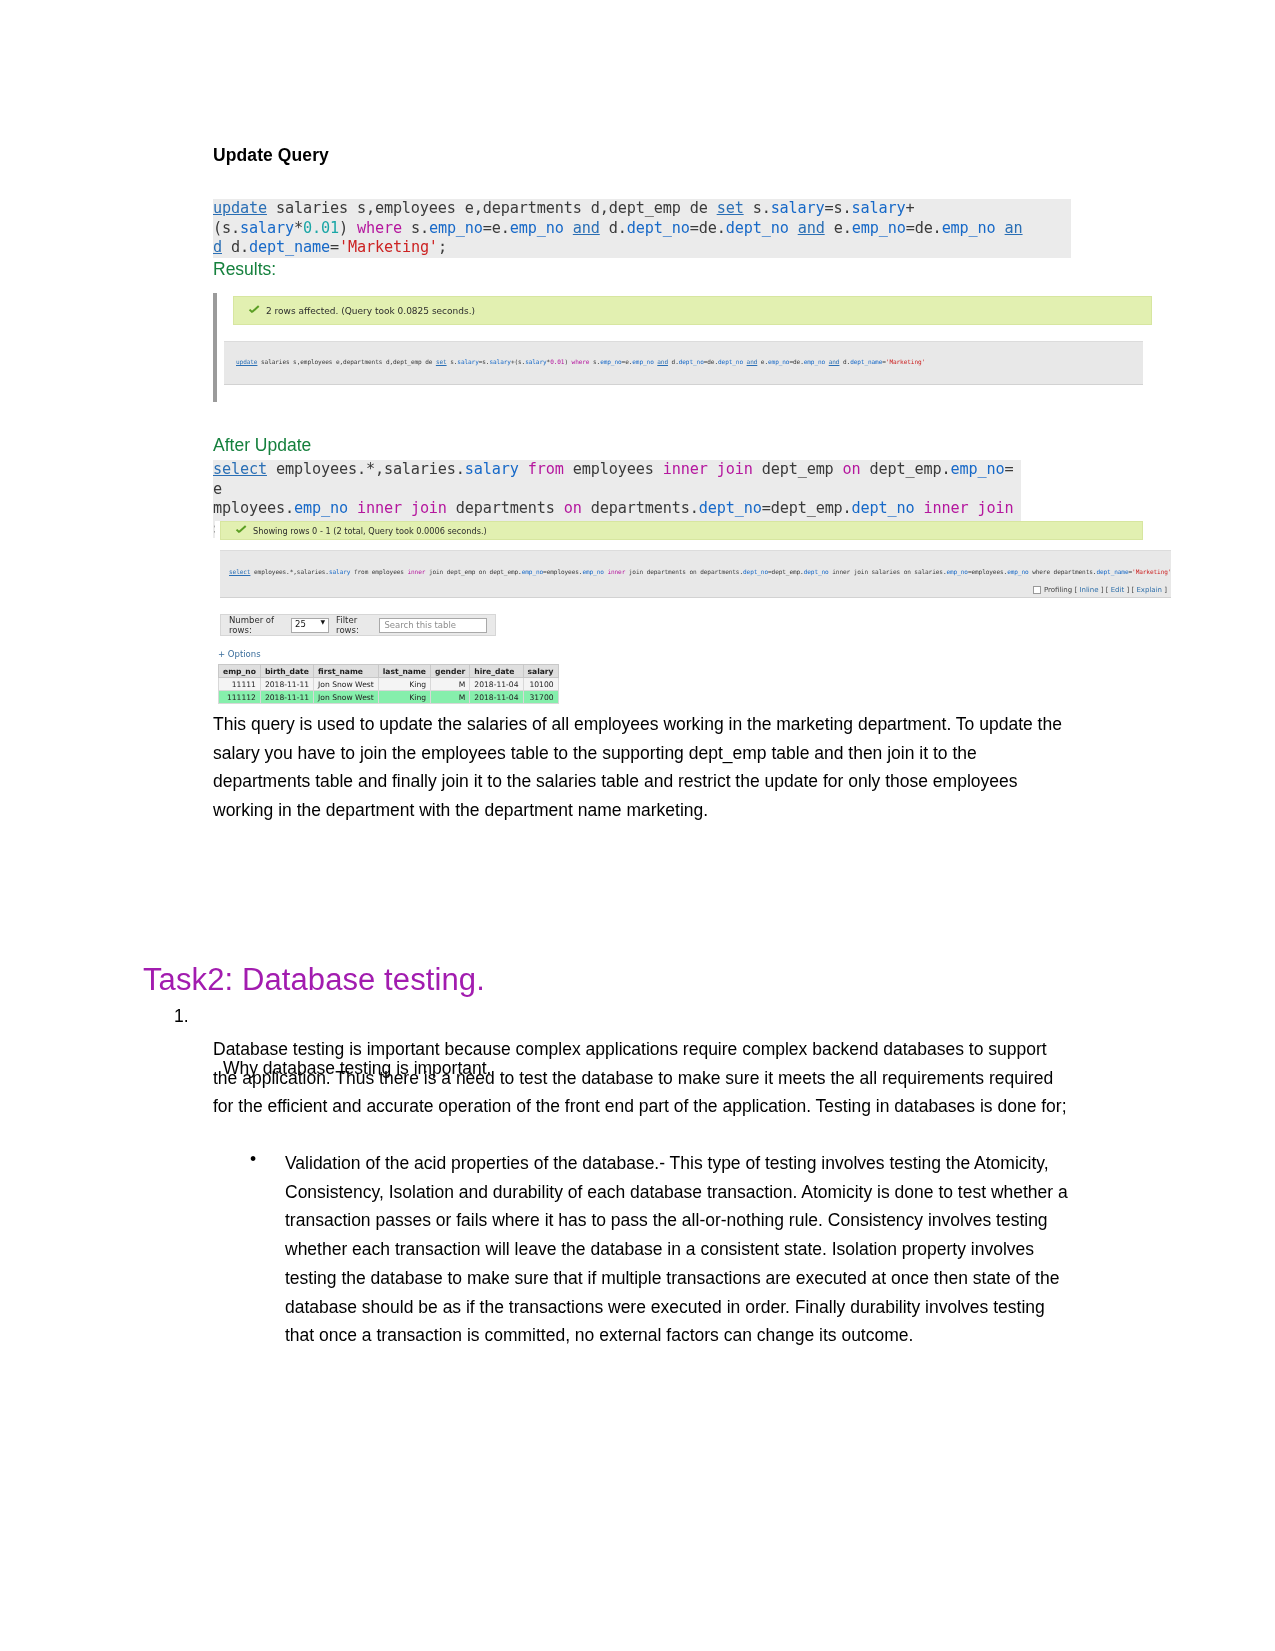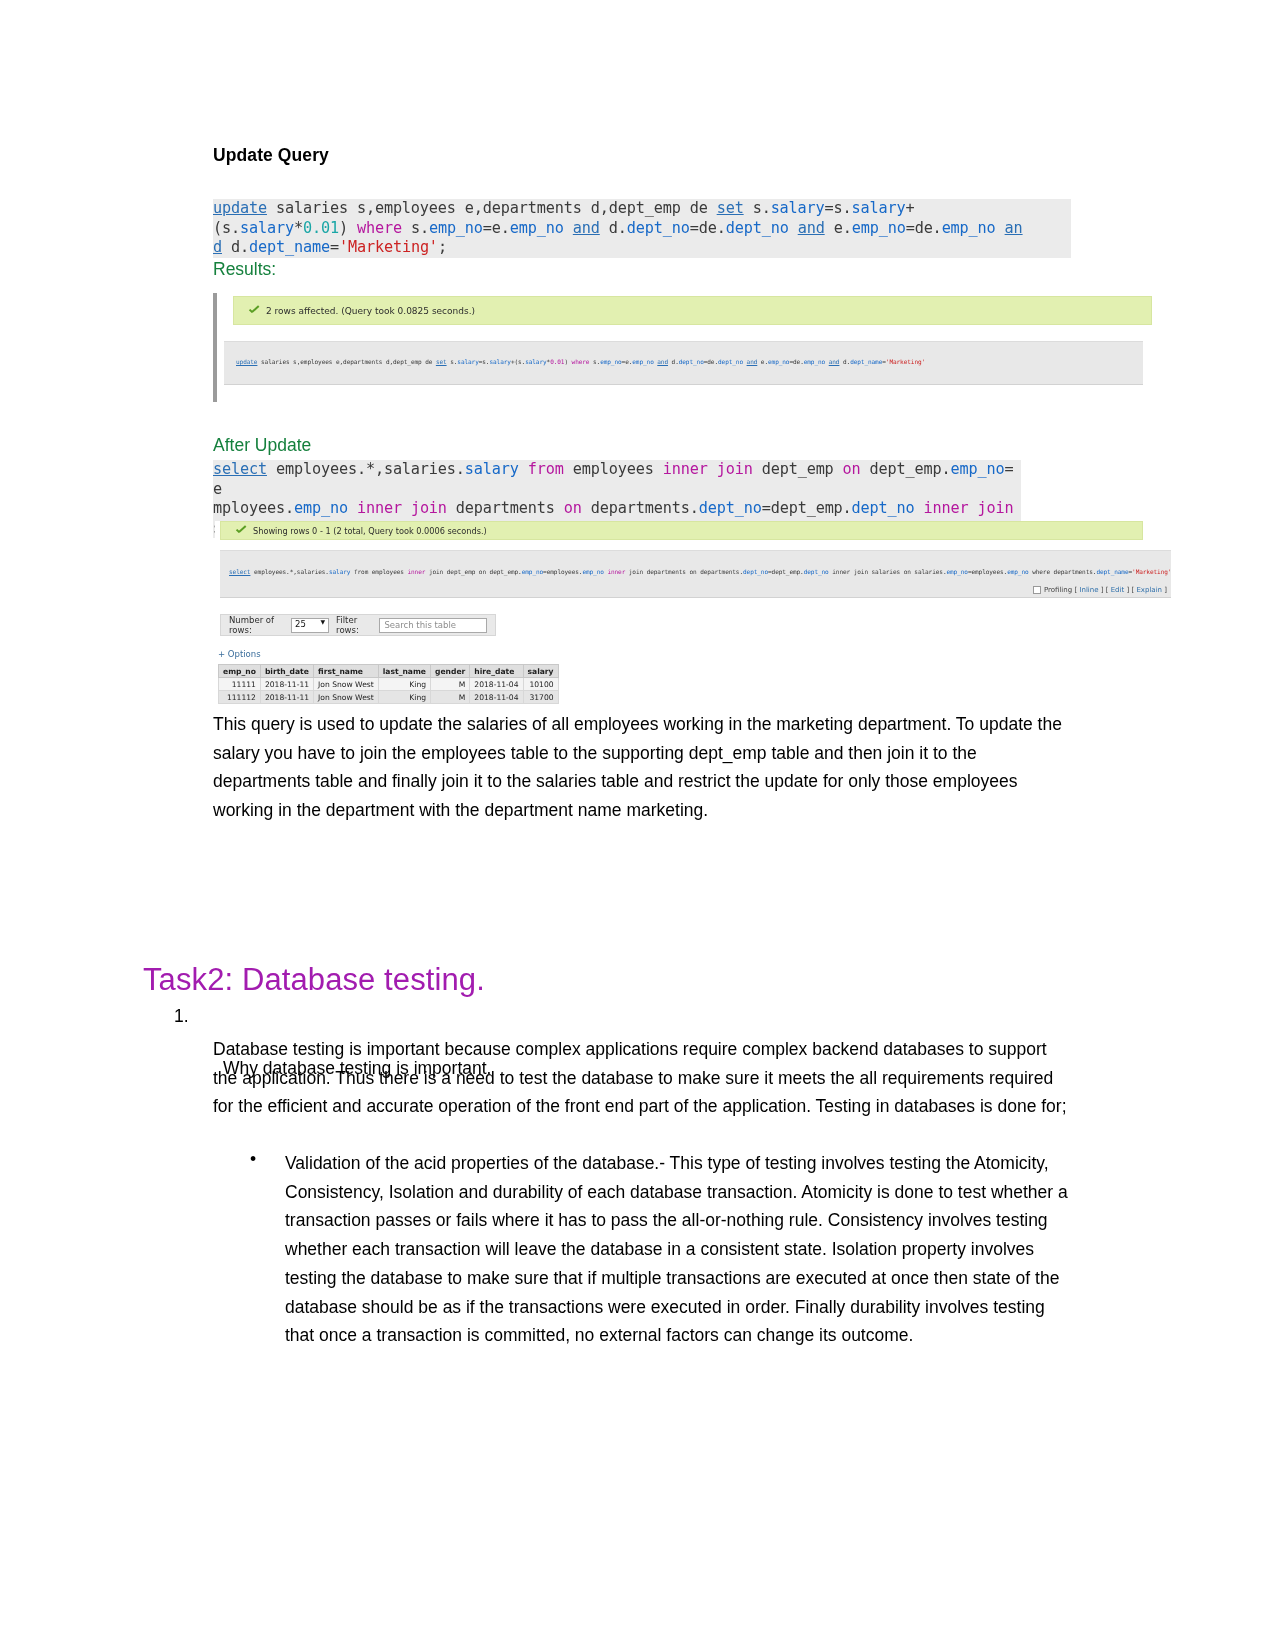--- a/index.html
+++ b/index.html
@@ -157,21 +157,21 @@
     color:#1f1f1f;
   }
   .pma-table td{
     background:#f4f4f4;
     border:1px solid #d8d8d8;
     padding:1.5px 4px;
     white-space:nowrap;
     text-align:right;
   }
   .pma-table td.num{text-align:right;}
-  .pma-table tr.alt td{background:#e5e5e5;}
+  .pma-table tr.alt td{background:#86efac;}
 
   
   .task-title{
     position:absolute;
     font-size:31px;
     color:#a21caf;
     letter-spacing:0.1px;
   }
   .ol-num{
     position:absolute;

